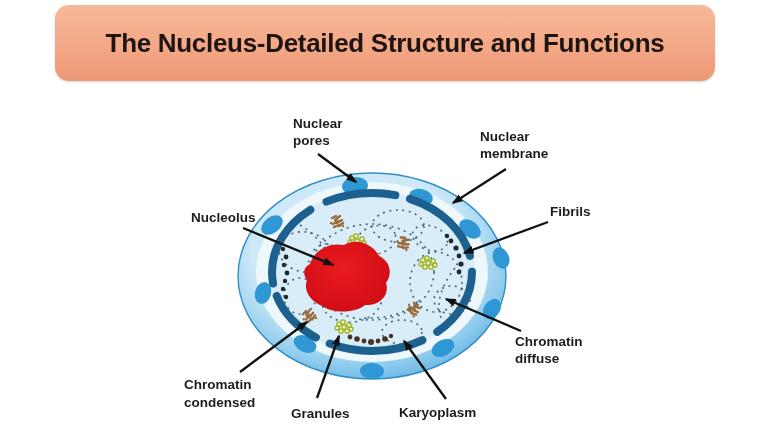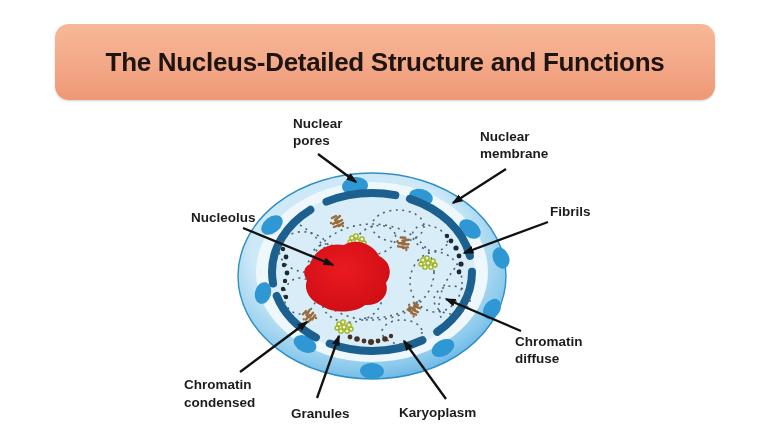--- a/index.html
+++ b/index.html
@@ -1,21 +1,21 @@
 <!DOCTYPE html>
 <html style="--banner-top: #F7B897; --banner-mid: #F3A887; --banner-bottom: #EE9874; --title-text: #1E1412; --label-text: #1C1C1C; --arrow: #111111; --rim-outer: #45A3DC; --rim-mid: #8ECBED; --rim-inner: #CDE9F7; --rim-outline: #2E8EC6; --pore: #2F98D4; --gap-ring: #EDF7FC; --karyoplasm-fill: #D9EDF8; --inner-membrane: #1C6090; --chromatin-dots: #4A6374; --fibril-dot: #1D2A33; --fibril-brown: #473225; --condensed-brown: #9B6A3A; --granule-stroke: #9DB025; --granule-fill: #F0F4C0; --nucleolus-center: #EA1A1F; --nucleolus-edge: #CF0D15;"><head>
 <meta charset="utf-8">
 <style>
   html,body{margin:0;padding:0;background:#ffffff;}
   .stage{
     position:relative;width:768px;height:432px;background:#ffffff;overflow:hidden;
     font-family:"Liberation Sans","DejaVu Sans",sans-serif;
   }
   .banner{
-    position:absolute;left:55px;top:24px;width:660px;height:76px;
+    position:absolute;left:55px;top:5px;width:660px;height:76px;
     border-radius:14px;
     background:linear-gradient(to bottom,var(--banner-top,#F7B897) 0%,var(--banner-mid,#F3A887) 55%,var(--banner-bottom,#EE9874) 100%);
     box-shadow:0 1px 2px rgba(0,0,0,0.18);
     display:flex;align-items:center;justify-content:center;
   }
   .banner h1{
     margin:0;font-size:26px;font-weight:bold;letter-spacing:-0.3px;
     color:var(--title-text,#1E1412);
   }
   svg text{

